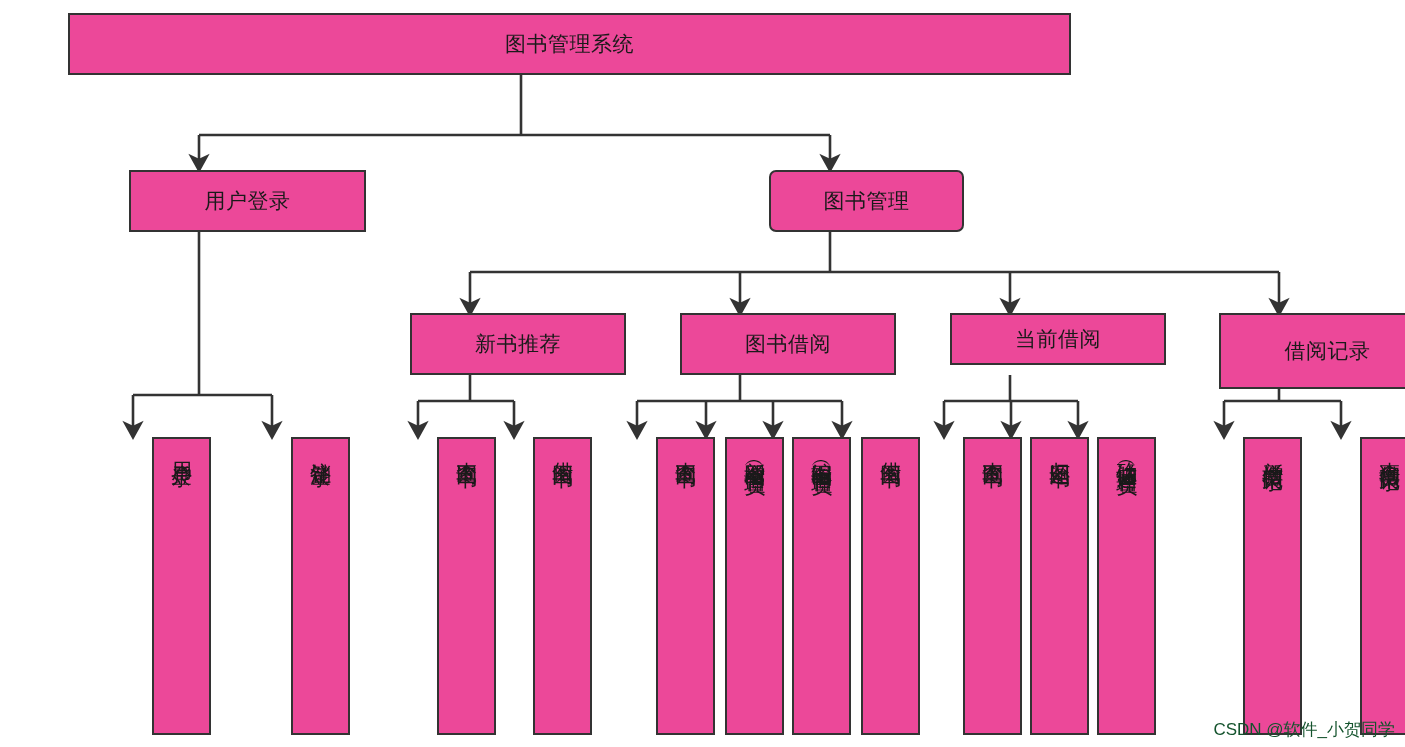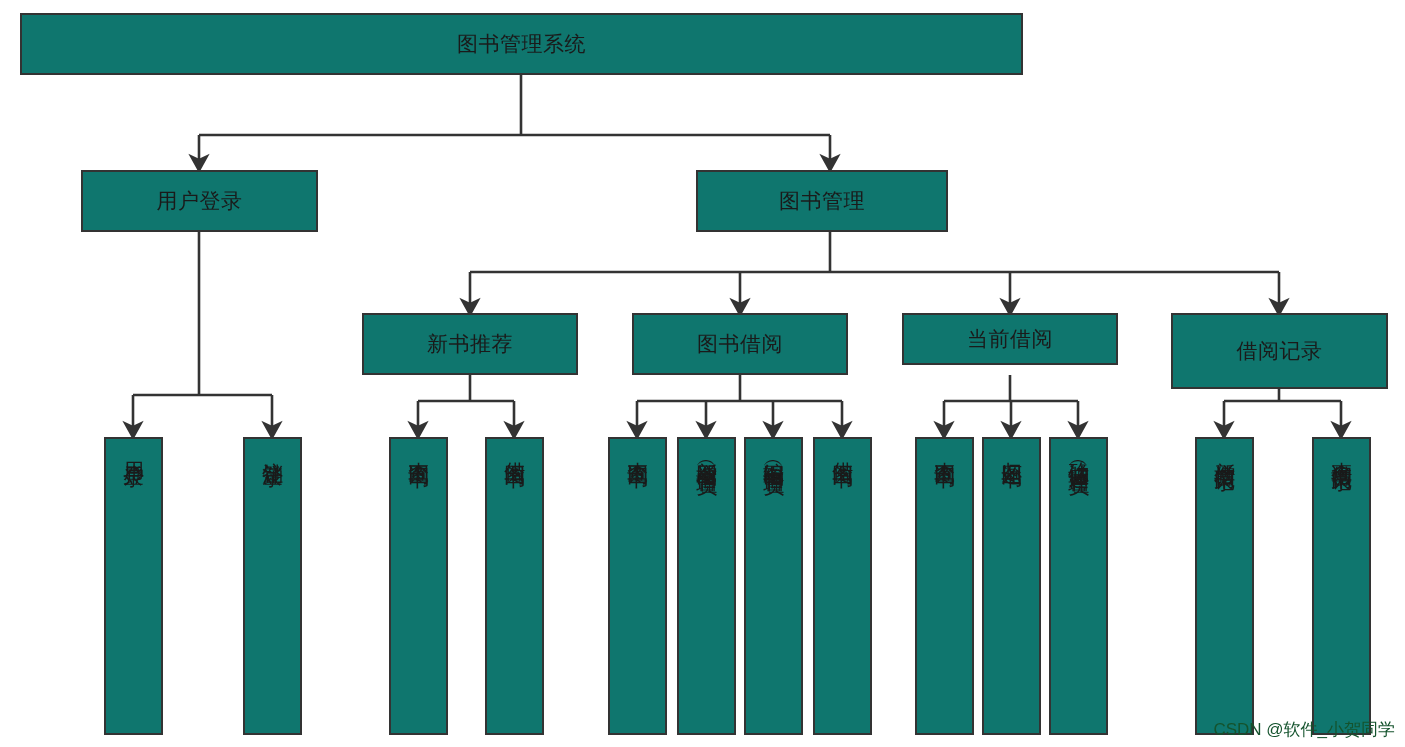--- a/index.html
+++ b/index.html
@@ -23,26 +23,27 @@
   #wires {
     position: absolute;
     left: 0;
     top: 0;
     width: 1405px;
     height: 747px;
   }
   .node {
     position: absolute;
     box-sizing: border-box;
-    background: #0f766e;
+    background: #ec4899;
     border: 2px solid #333333;
     display: flex;
     align-items: center;
     justify-content: center;
     z-index: 2;
+    margin-left: 48px;
   }
   .node-label {
     font-size: 21px;
     line-height: 1.15;
     color: #1a1a1a;
     letter-spacing: 0.5px;
     white-space: nowrap;
   }
   
   .leaf .node-label {
@@ -126,21 +127,21 @@
   </svg>
 
   <div class="node" style="left:20px; top:13px; width:1003px; height:62px;">
     <span class="node-label">图书管理系统</span>
   </div>
 
   <div class="node" style="left:81px; top:170px; width:237px; height:62px;">
     <span class="node-label">用户登录</span>
   </div>
 
-  <div class="node" style="left:696px; top:170px; width:252px; height:62px;">
+  <div class="node" style="left:721px; top:170px; width:195px; height:62px;border-radius:7px;">
     <span class="node-label">图书管理</span>
   </div>
 
   <div class="node" style="left:362px; top:313px; width:216px; height:62px;">
     <span class="node-label">新书推荐</span>
   </div>
 
   <div class="node" style="left:632px; top:313px; width:216px; height:62px;">
     <span class="node-label">图书借阅</span>
   </div>

